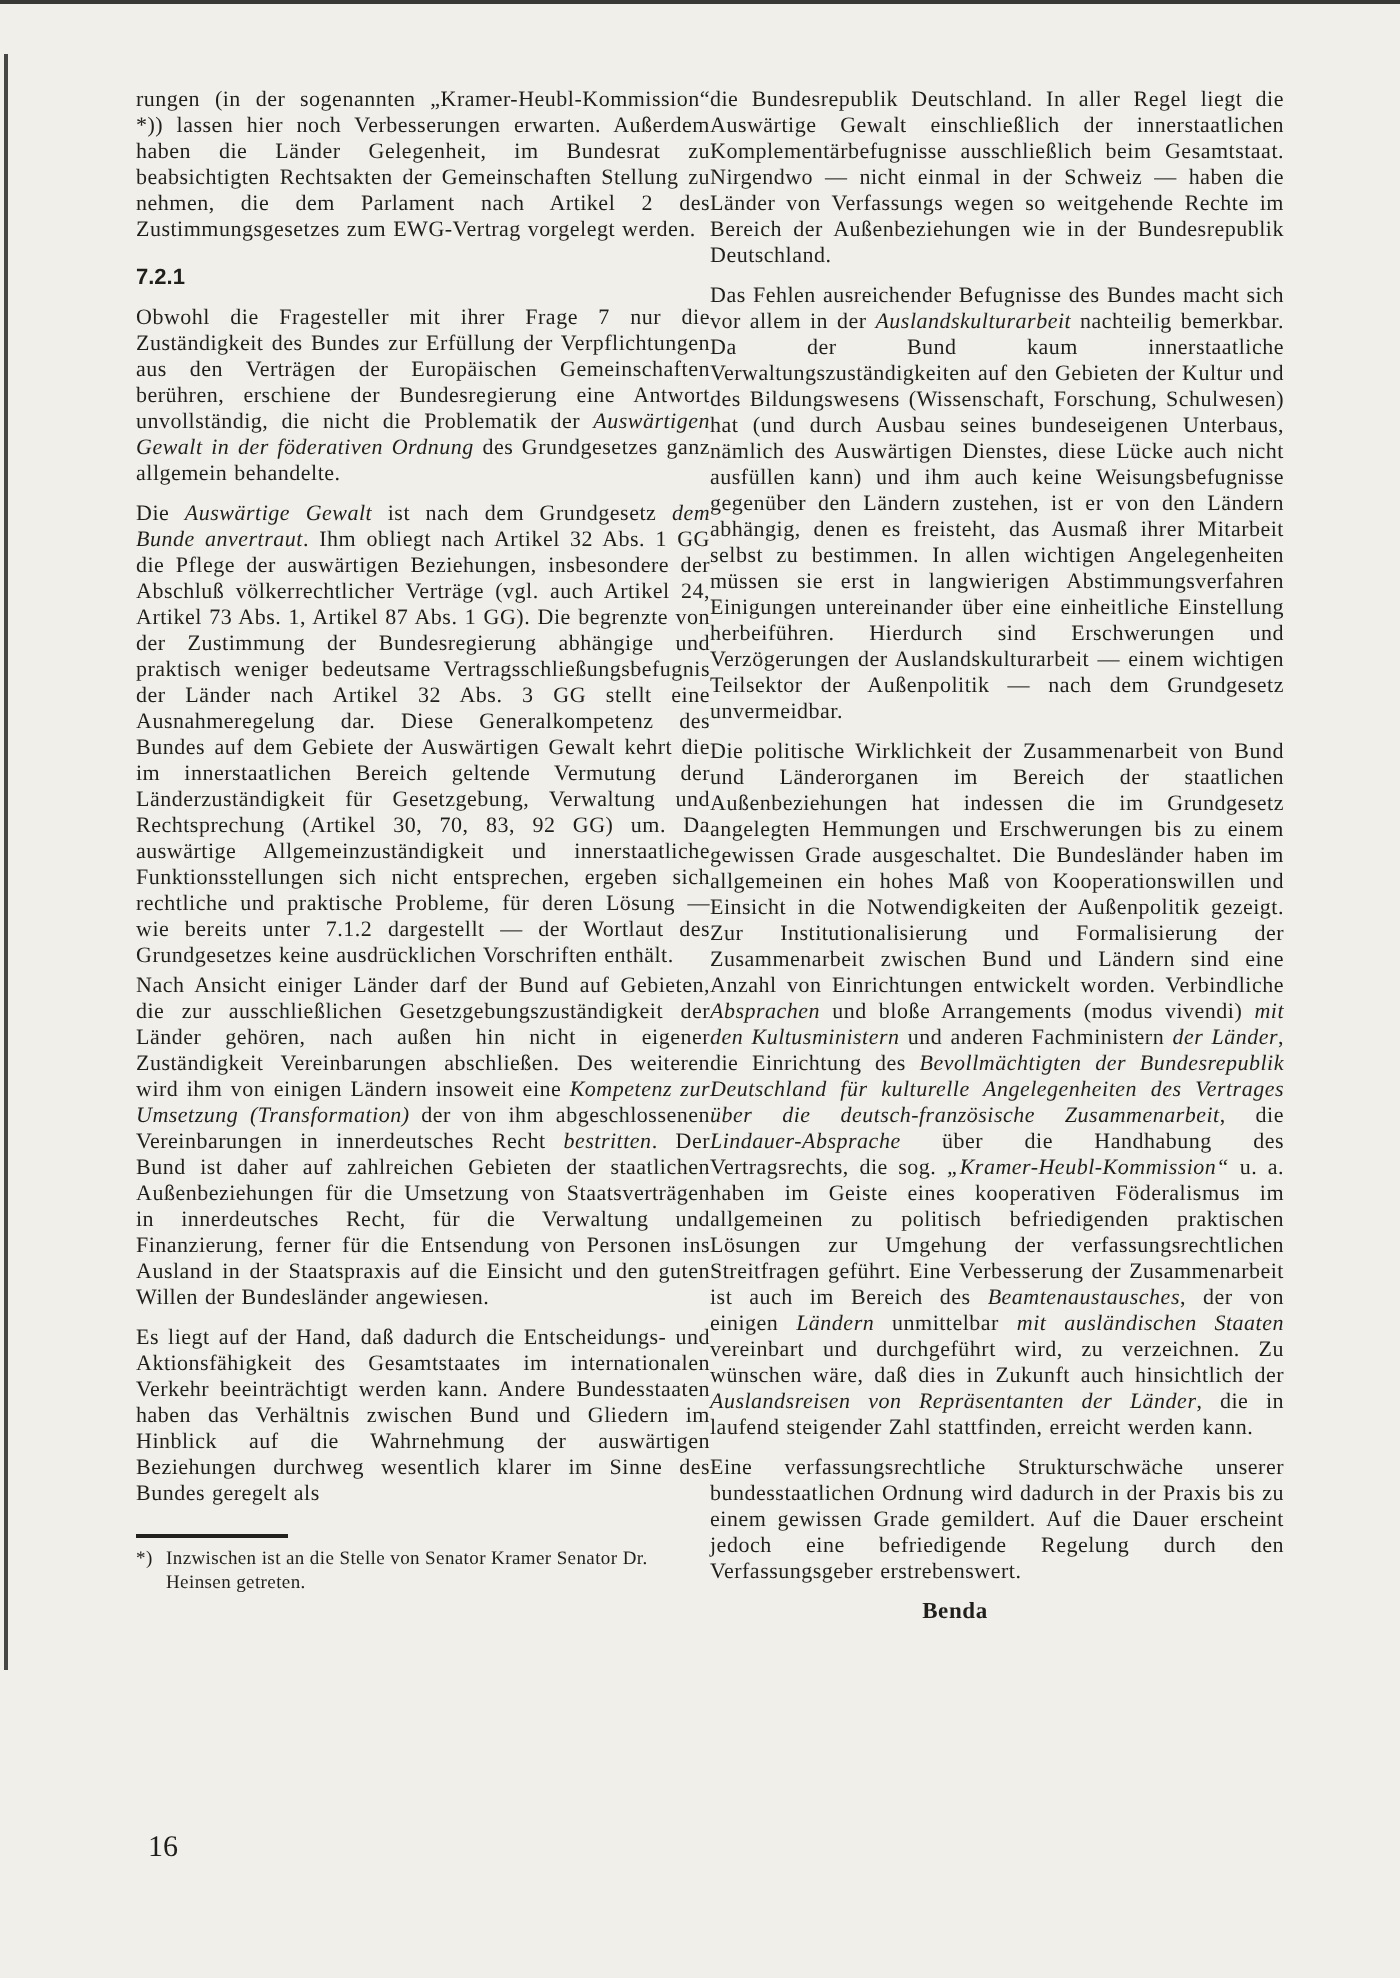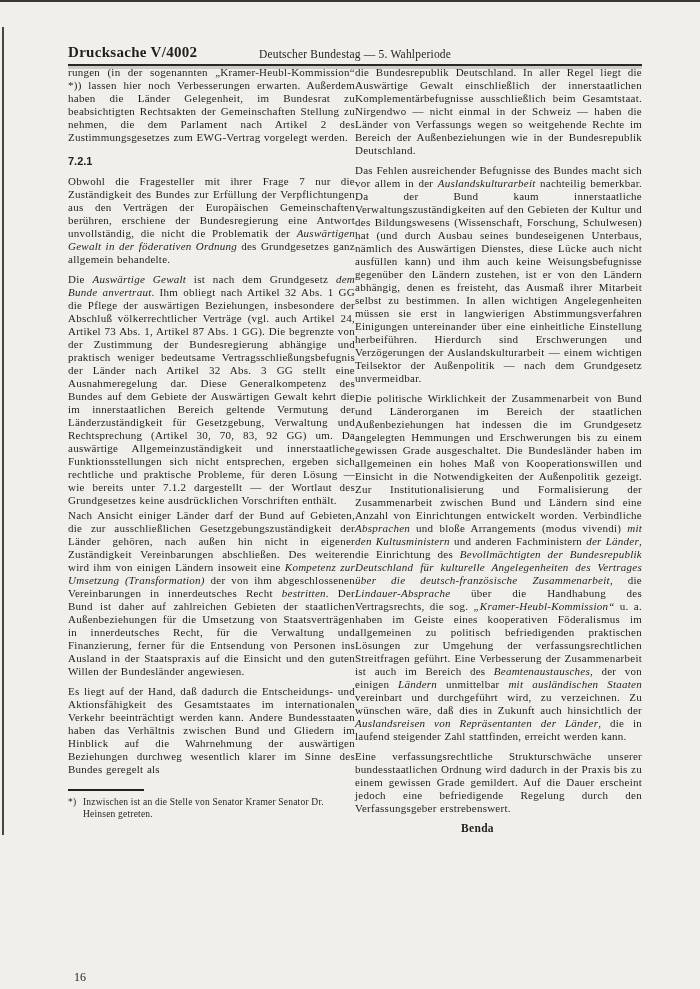--- a/index.html
+++ b/index.html
@@ -62,36 +62,32 @@
     display: flex; font-size: 9.5px; line-height: 12px;
     letter-spacing: .2px;
   }
   .footnote .marker { width: 15px; flex: 0 0 15px; }
   .signature {
     text-align: center; padding-right: 42px;
     font-weight: bold; font-size: 11.5px; margin-top: 4px;
     letter-spacing: .3px;
   }
   .page-number {
-    position: absolute; left: 74px; top: 970px;
-    font-size: 12px;
+    position: absolute; left: 74px; top: 916px;
+    font-size: 15px;
   }
 </style>
 </head>
 <body style="background: rgb(241, 239, 233); color: rgb(33, 31, 28);">
 
 <div class="scan-top"></div>
 <div class="scan-left"></div>
 
 <div class="sheet">
 
-  <div class="header">
-    <span class="doc-id">Drucksache V/4002</span>
-    <span class="doc-title">Deutscher Bundestag — 5. Wahlperiode</span>
-  </div>
 
   <div class="columns">
 
     <div class="col">
       <div>
           <p class="para"><span>rungen (in der sogenannten „Kramer-Heubl-Kommission“ *)) lassen hier noch Verbesserungen erwarten. Außerdem haben die Länder Gelegenheit, im Bundesrat zu beabsichtigten Rechtsakten der Gemeinschaften Stellung zu nehmen, die dem Parlament nach Artikel 2 des Zustimmungsgesetzes zum EWG-Vertrag vorgelegt werden.</span></p>
           <div class="sec-head">7.2.1</div>
           <p class="para"><span>Obwohl die Fragesteller mit ihrer Frage 7 nur die Zuständigkeit des Bundes zur Erfüllung der Verpflichtungen aus den Verträgen der Europäischen Gemeinschaften berühren, erschiene der Bundesregierung eine Antwort unvollständig, die nicht die Problematik der </span><i>Auswärtigen Gewalt in der föderativen Ordnung</i><span> des Grundgesetzes ganz allgemein behandelte.</span></p>
           <p class="para"><span>Die </span><i>Auswärtige Gewalt</i><span> ist nach dem Grundgesetz </span><i>dem Bunde anvertraut</i><span>. Ihm obliegt nach Artikel 32 Abs. 1 GG die Pflege der auswärtigen Beziehungen, insbesondere der Abschluß völkerrechtlicher Verträge (vgl. auch Artikel 24, Artikel 73 Abs. 1, Artikel 87 Abs. 1 GG). Die begrenzte von der Zustimmung der Bundesregierung abhängige und praktisch weniger bedeutsame Vertragsschließungsbefugnis der Länder nach Artikel 32 Abs. 3 GG stellt eine Ausnahmeregelung dar. Diese Generalkompetenz des Bundes auf dem Gebiete der Auswärtigen Gewalt kehrt die im innerstaatlichen Bereich geltende Vermutung der Länderzuständigkeit für Gesetzgebung, Verwaltung und Rechtsprechung (Artikel 30, 70, 83, 92 GG) um. Da auswärtige Allgemeinzuständigkeit und innerstaatliche Funktionsstellungen sich nicht entsprechen, ergeben sich rechtliche und praktische Probleme, für deren Lösung — wie bereits unter 7.1.2 dargestellt — der Wortlaut des Grundgesetzes keine ausdrücklichen Vorschriften enthält.</span></p>
           <p class="para tight"><span>Nach Ansicht einiger Länder darf der Bund auf Gebieten, die zur ausschließlichen Gesetzgebungszuständigkeit der Länder gehören, nach außen hin nicht in eigener Zuständigkeit Vereinbarungen abschließen. Des weiteren wird ihm von einigen Ländern insoweit eine </span><i>Kompetenz zur Umsetzung (Transformation)</i><span> der von ihm abgeschlossenen Vereinbarungen in innerdeutsches Recht </span><i>bestritten</i><span>. Der Bund ist daher auf zahlreichen Gebieten der staatlichen Außenbeziehungen für die Umsetzung von Staatsverträgen in innerdeutsches Recht, für die Verwaltung und Finanzierung, ferner für die Entsendung von Personen ins Ausland in der Staatspraxis auf die Einsicht und den guten Willen der Bundesländer angewiesen.</span></p>

